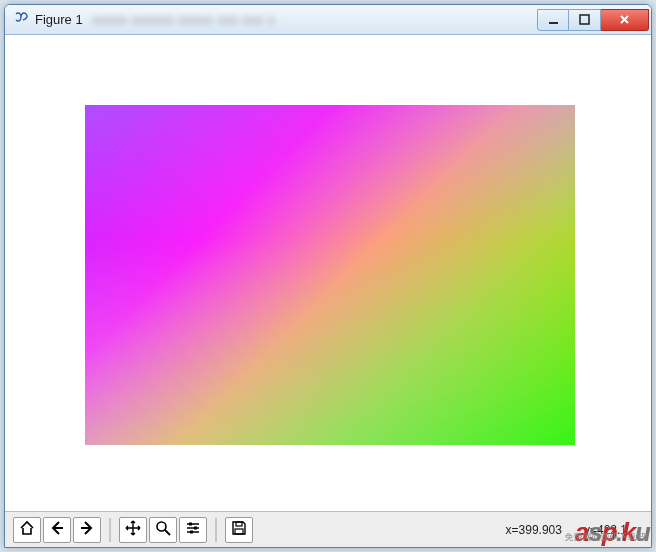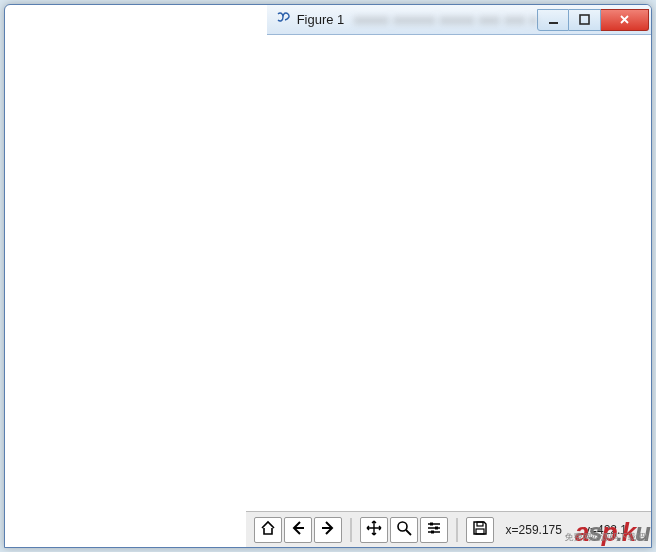--- a/index.html
+++ b/index.html
@@ -2,21 +2,21 @@
 <html><head>
   <meta charset="utf-8">
   <style>
     * { margin: 0; padding: 0; box-sizing: border-box; font-family: "Segoe UI", Tahoma, sans-serif; }
     body { background: #d8e6f0; width: 656px; height: 552px; overflow: hidden; position: relative; }
 
     .window {
       position: absolute; top: 4px; left: 4px; width: 648px; height: 544px;
       background: #fff; border: 1px solid #5a7fb0; border-radius: 6px 6px 0 0;
       box-shadow: 0 0 8px rgba(0,0,0,.25);
-      display: flex; flex-direction: column; overflow: hidden; align-items: flex-end;
+      display: flex; flex-direction: column; overflow: hidden;
     }
 
     .titlebar {
       height: 30px; display: flex; align-items: center; padding: 0 2px 0 8px;
       background: linear-gradient(#f2f7fc, #d9e7f5);
       border-bottom: 1px solid #9bb7d6;
     }
     .titlebar .app-icon { width: 16px; height: 16px; margin-right: 6px; }
     .titlebar .title { font-size: 13px; color: #1b1b1b; flex: 0 0 auto; }
     .titlebar .blur-text { margin-left: 10px; filter: blur(3px); color: #8a8a8a; font-size: 12px; letter-spacing: 1px; flex: 1; }
@@ -150,21 +150,21 @@
     <div class="tb-group">
       <div class="tb-btn">
         <span><svg viewBox="0 0 16 16">
               <path d="M2 2 H12 L14 4 V14 H2 Z" fill="none" stroke="#000" stroke-width="1.4"></path>
               <rect x="5" y="2" width="6" height="4" fill="none" stroke="#000" stroke-width="1.2"></rect>
               <rect x="4" y="9" width="8" height="5" fill="none" stroke="#000" stroke-width="1.2"></rect>
             </svg></span>
       </div>
     </div>
     <div class="toolbar-spacer"></div>
-    <span class="coord">x=259.175</span>
+    <span class="coord">x=399.903</span>
     <span class="coord">y=422.1</span>
   </div>
 </div>
 
 <div class="watermark">
   <span class="a">a</span>
   <span class="s">s</span>
   <span class="p">p</span>
   <span class="dot">.</span>
   <span class="k">k</span>

